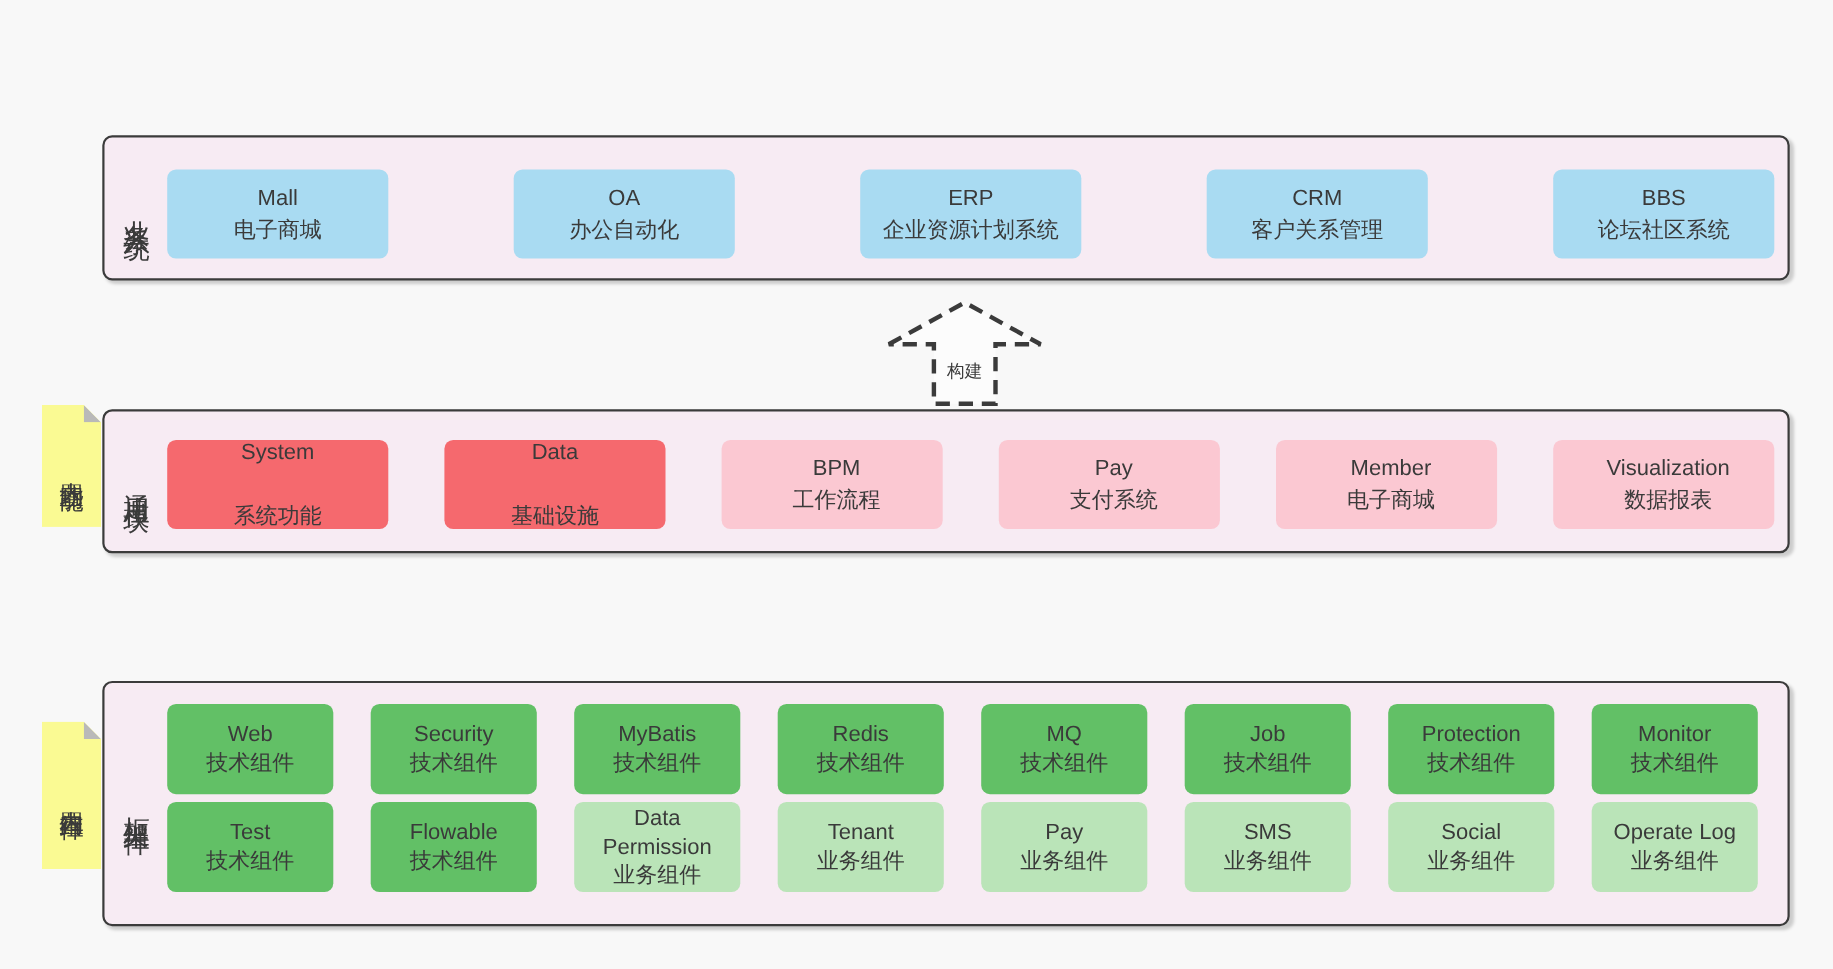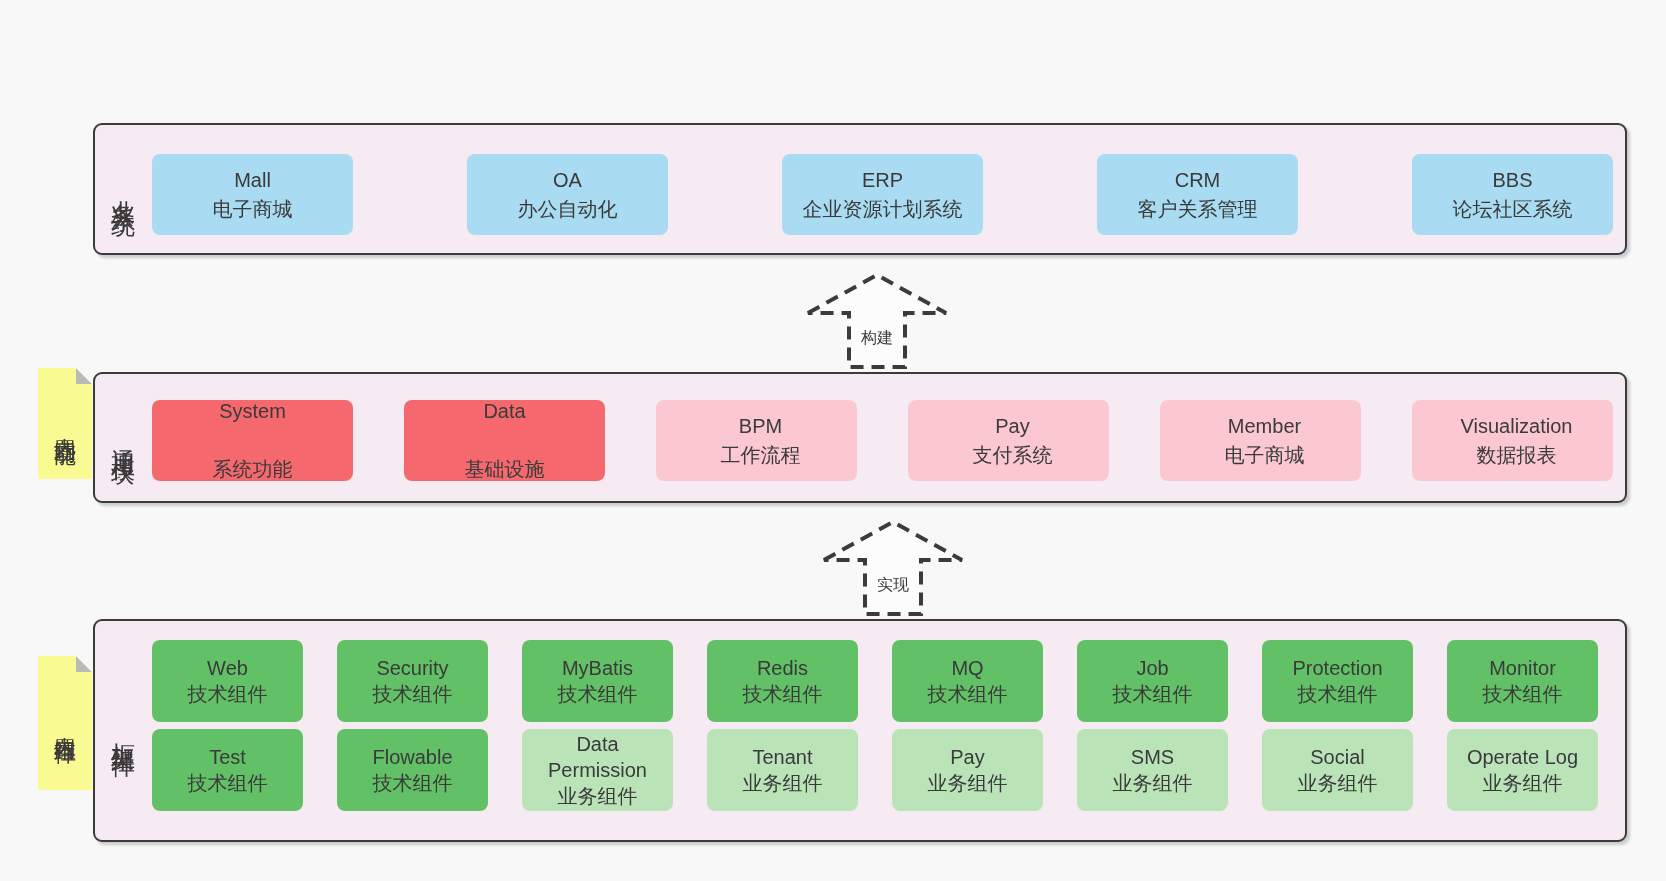--- a/index.html
+++ b/index.html
@@ -169,26 +169,20 @@
     <div class="box-title">Visualization</div>
     <div class="box-subtitle">数据报表</div>
   </div>
 </div>
   </div>
   <div class="sticky sticky-1">
     <div class="sticky-fold"></div>
     <div class="sticky-text">内置功能</div>
   </div>
 
-  <div class="arrow arrow-2">
-    <svg viewBox="0 0 144 98">
-      <path d="M 3 41 L 72 3 L 141 41 L 100 41 L 100 95 L 44 95 L 44 41 Z"></path>
-    </svg>
-    <div class="arrow-label">实现</div>
-  </div>
 
   <div class="section section-framework">
     <div class="v-label">框架组件</div>
     <div class="row narrow row-a">
   <div class="box variant-green">
     <div class="box-title">Web</div>
     <div class="box-subtitle">技术组件</div>
   </div>
 
   <div class="box variant-green">

